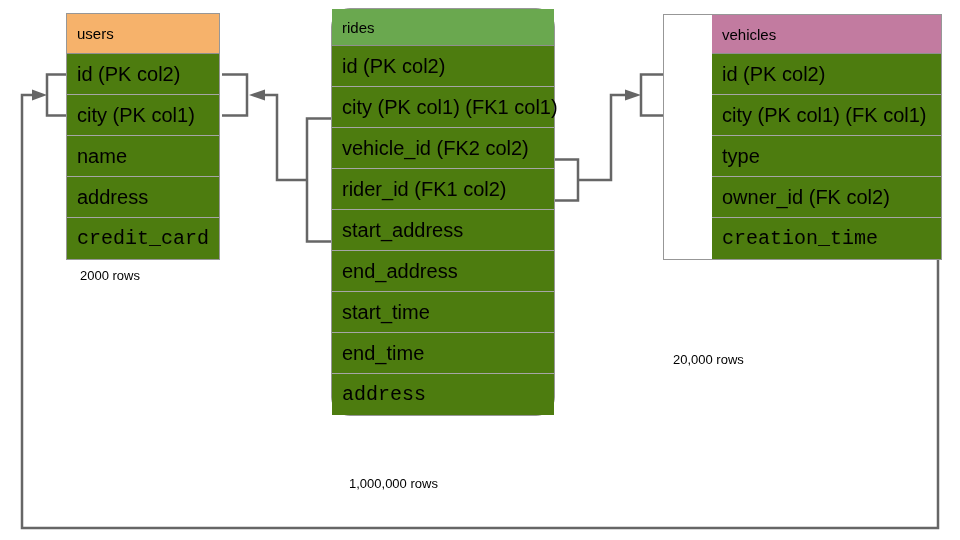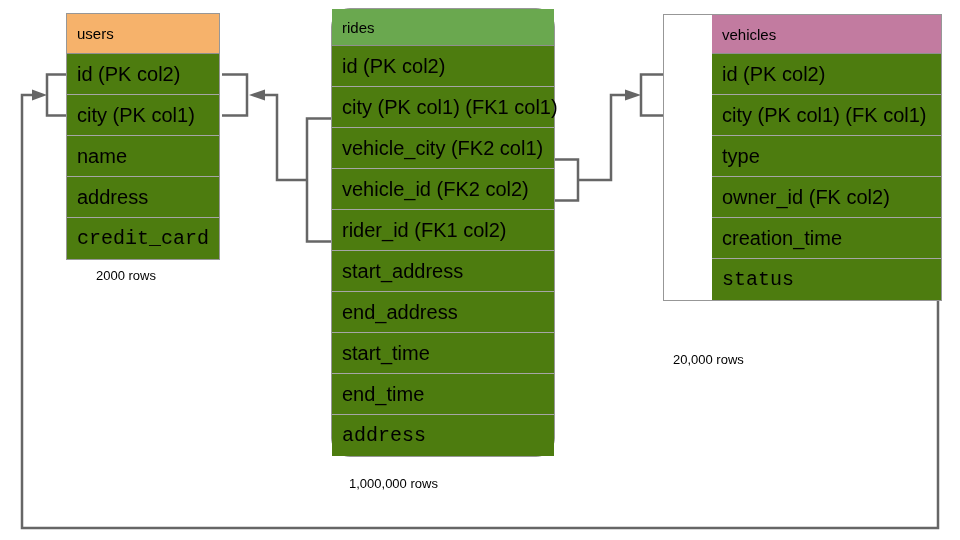--- a/index.html
+++ b/index.html
@@ -18,21 +18,21 @@
     background:#4d7c0f;white-space:nowrap;
   }
   .trow:last-child{border-bottom:none;font-family:Liberation Mono, monospace;}
   .t-users{left:66px;top:13px;width:152px;}
   .t-users .thead{height:40px;background:#F6B26B;}
   .t-rides{left:331px;top:8px;width:222px;border-radius:19px;}
   .t-rides .thead{height:37px;background:#6AA84F;}
   .t-vehicles{left:663px;top:14px;width:229px;padding-left:48px;}
   .t-vehicles .thead{height:39px;background:#C27BA0;}
   .rowcount{position:absolute;font-size:13px;color:#000;white-space:nowrap;}
-  .rc-users{left:96px;top:268px;text-align:right;}
+  .rc-users{left:80px;top:268px;text-align:right;}
   .rc-rides{left:341px;top:476px;margin-left:8px;}
   .rc-vehicles{left:673px;top:352px;}
   svg.connectors{position:absolute;left:0;top:0;width:960px;height:540px;pointer-events:none;}
   svg.connectors path{fill:none;stroke:#666666;stroke-width:2.5;}
   svg.connectors polygon{fill:#666666;stroke:none;}
 </style>
 </head>
 <body>
 
 <div class="canvas">
@@ -68,35 +68,33 @@
     <div class="trow">name</div>
     <div class="trow">address</div>
     <div class="trow">credit_card</div>
   </div>
   <div class="rowcount rc-users">2000 rows</div>
 
   <div class="etable t-rides">
     <div class="thead">rides</div>
     <div class="trow">id (PK col2)</div>
     <div class="trow">city (PK col1) (FK1 col1)</div>
-    <div class="trow">vehicle_city (FK2 col1)</div>
     <div class="trow">vehicle_id (FK2 col2)</div>
     <div class="trow">rider_id (FK1 col2)</div>
     <div class="trow">start_address</div>
     <div class="trow">end_address</div>
     <div class="trow">start_time</div>
     <div class="trow">end_time</div>
     <div class="trow">address</div>
   </div>
   <div class="rowcount rc-rides">1,000,000 rows</div>
 
   <div class="etable t-vehicles">
     <div class="thead">vehicles</div>
     <div class="trow">id (PK col2)</div>
     <div class="trow">city (PK col1) (FK col1)</div>
     <div class="trow">type</div>
     <div class="trow">owner_id (FK col2)</div>
     <div class="trow">creation_time</div>
-    <div class="trow">status</div>
   </div>
   <div class="rowcount rc-vehicles">20,000 rows</div>
 
 </div>
 
 </body></html>

